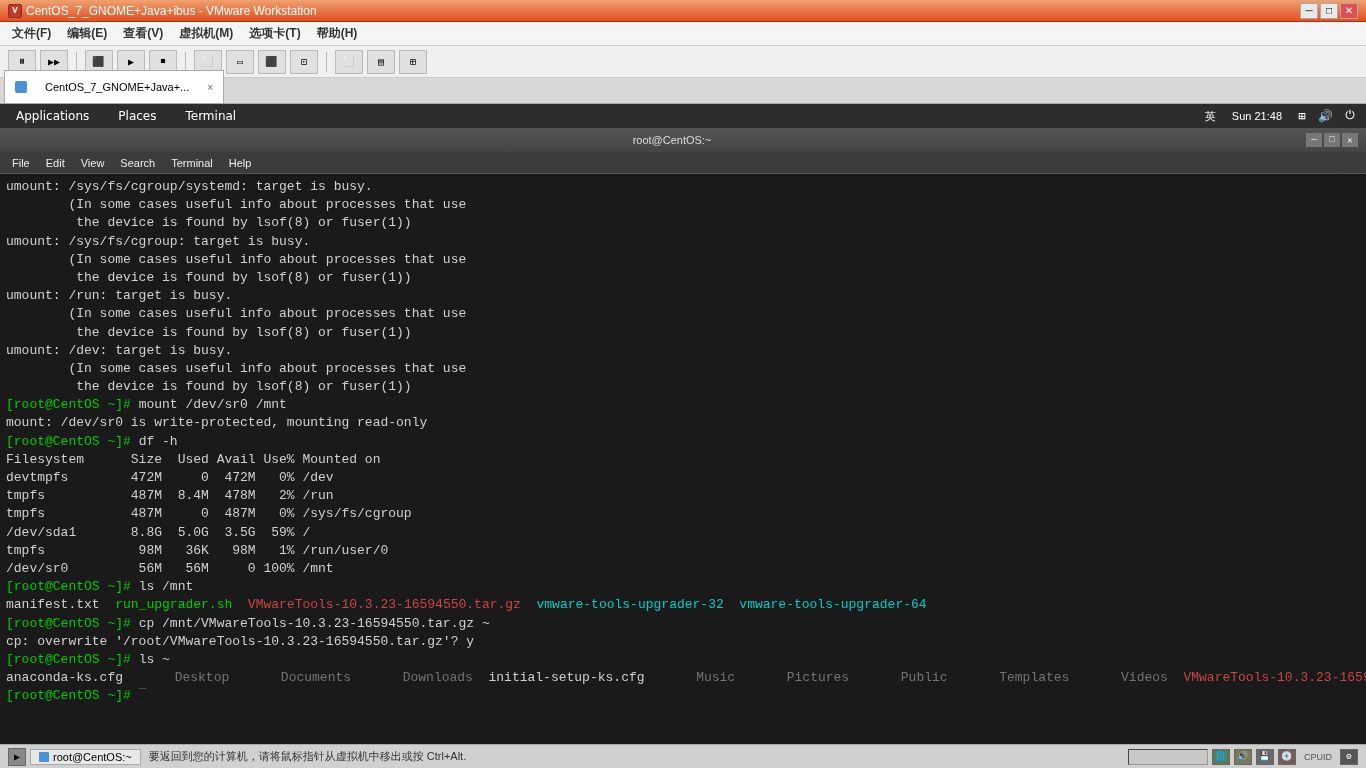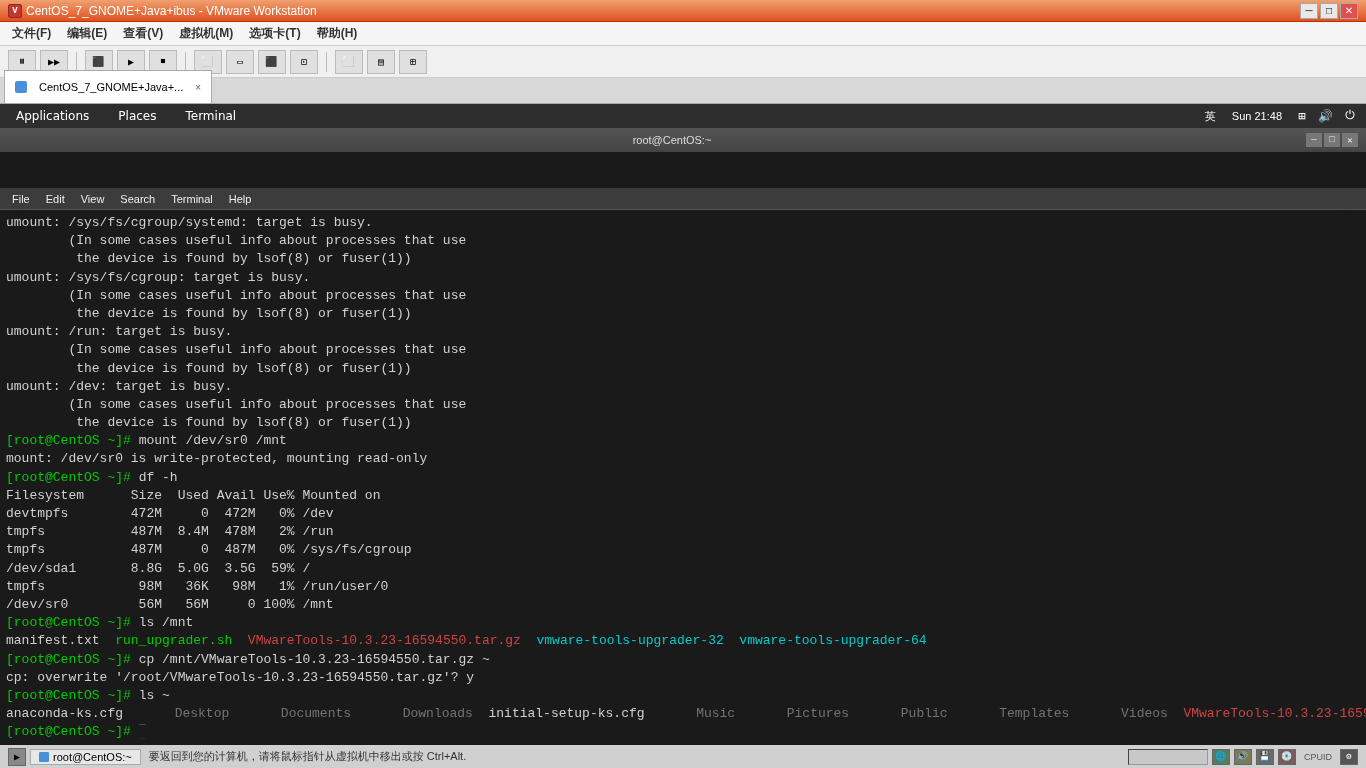--- a/index.html
+++ b/index.html
@@ -101,21 +101,21 @@
       border-bottom: 1px solid #aaa;
     }
     .vmware-tab {
       height: 26px;
       background: #e8e8e8;
       border: 1px solid #aaa;
       border-bottom: none;
       padding: 16px 10px;
       display: flex;
       align-items: center;
-      gap: 12px;
+      gap: 18px;
       font-family: Arial, sans-serif;
       font-size: 11px;
       cursor: pointer;
     }
     .vmware-tab.active { background: white; }
     .vmware-tab-icon {
       width: 12px; height: 12px;
       background: #4a90d9;
       border-radius: 2px;
     }
@@ -211,21 +211,20 @@
       cursor: pointer;
       color: #eee;
     }
     .terminal-menubar {
       height: 22px;
       background: #3c3c3c;
       display: flex;
       align-items: center;
       padding: 0 4px;
       border-bottom: 1px solid #555;
-      margin-top: 36px;
     }
     .terminal-menu-item {
       padding: 0 8px;
       height: 22px;
       display: flex;
       align-items: center;
       font-family: Arial, sans-serif;
       font-size: 11px;
       color: #eee;
       cursor: pointer;

